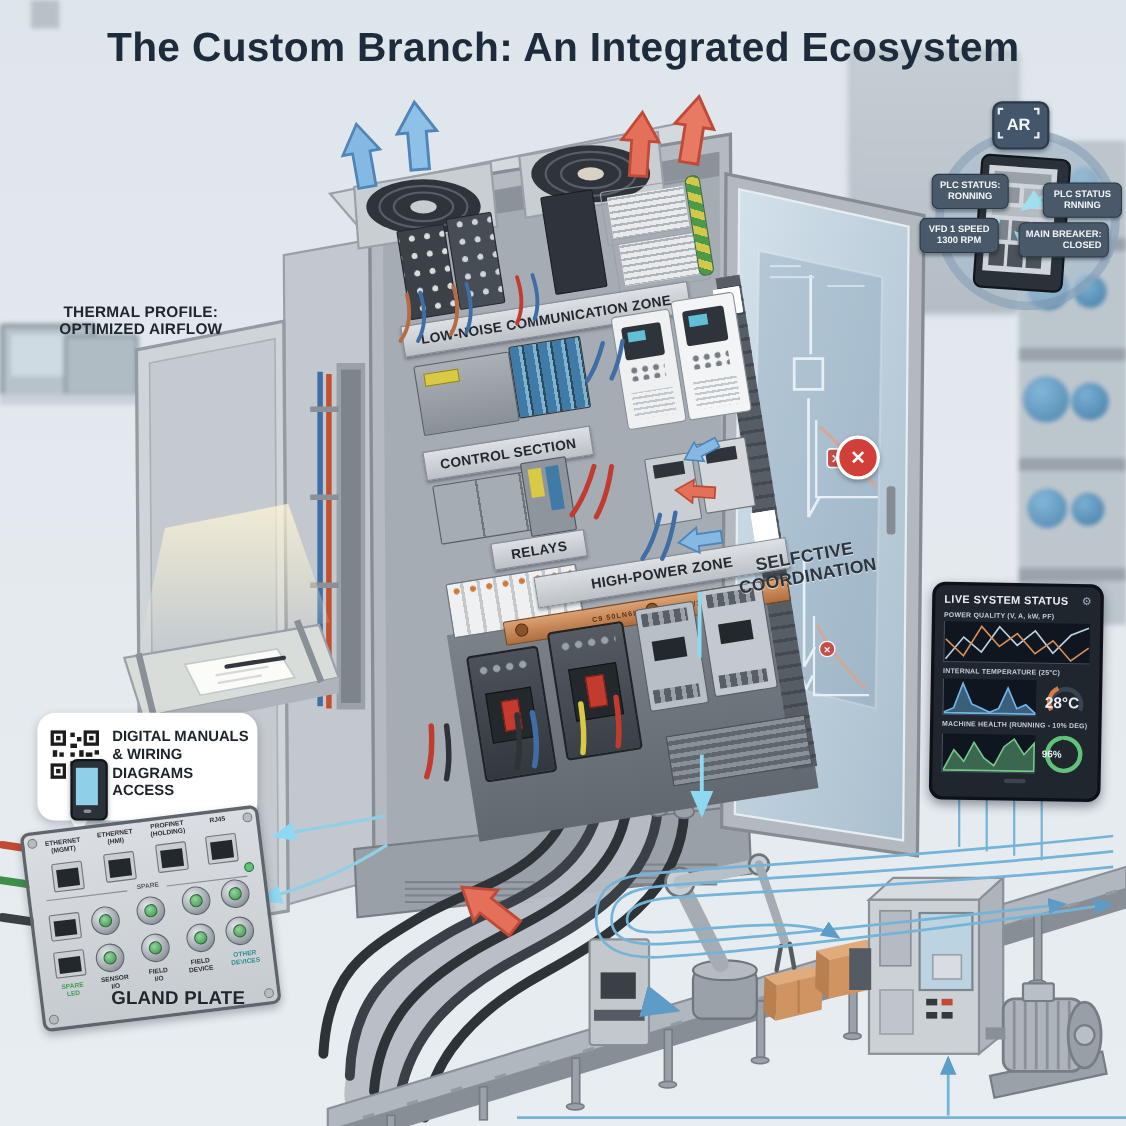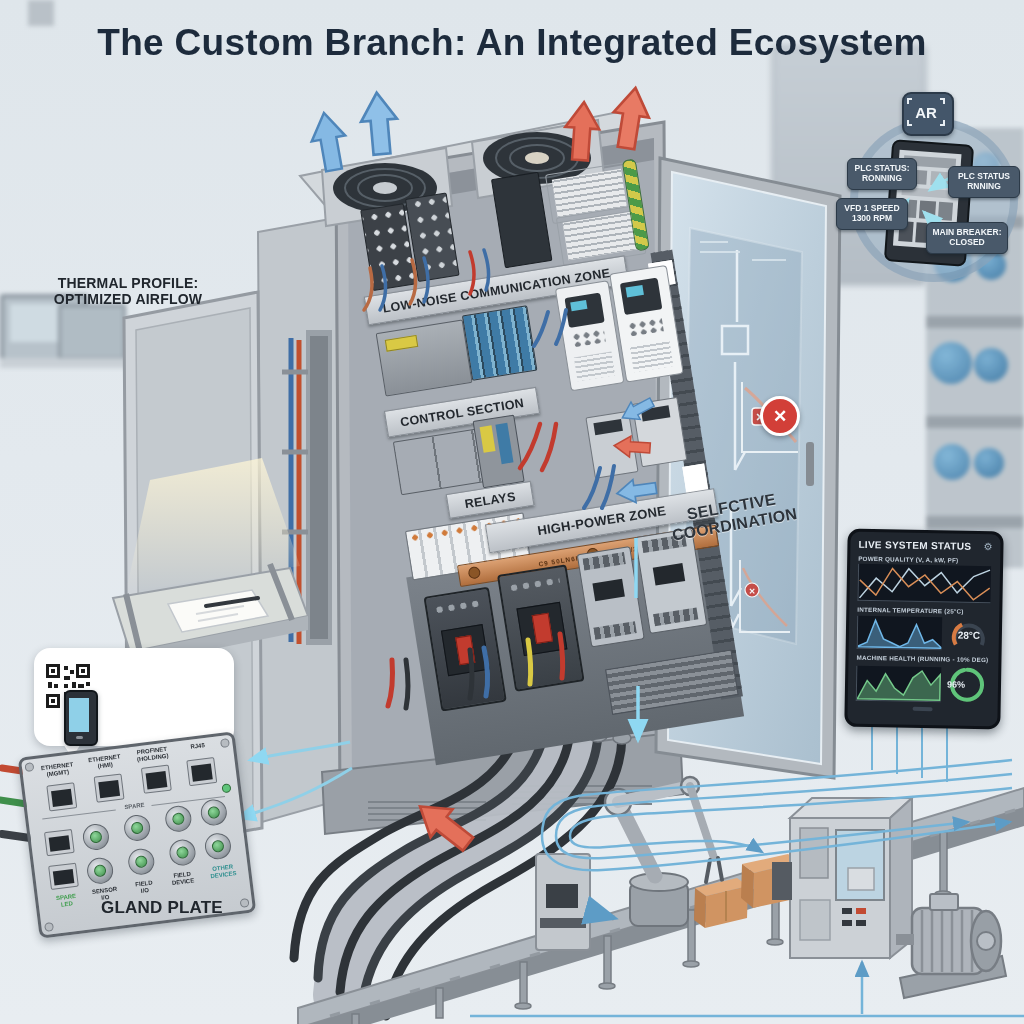--- a/index.html
+++ b/index.html
@@ -438,21 +438,21 @@
       </g>
       <text x="24" y="26" text-anchor="middle" font-size="15" font-weight="bold" fill="#f2f6f9">AR</text>
     </svg>
   </div>
   <div class="chip" style="left:815px;top:158px;width:62px;height:26px;margin-left:32px;">PLC STATUS:
 RONNING</div>
   <div class="chip" style="left:948px;top:166px;width:64px;height:26px;">PLC STATUS
 RNNING</div>
   <div class="chip" style="left:836px;top:198px;width:64px;height:26px;">VFD 1 SPEED
 1300 RPM</div>
-  <div class="chip" style="left:926px;top:222px;width:74px;height:26px;">MAIN BREAKER:
+  <div class="chip" style="left:926px;top:202px;width:74px;height:26px;text-align:right;">MAIN BREAKER:
 CLOSED</div>
 
   <div class="abs caption" style="left:646px;top:498px;width:174px;font-size:16px;transform:rotate(-10deg);color:#2d343c;text-shadow:0 1px 0 rgba(255,255,255,.55);">SELFCTIVE
 COORDINATION</div>
 
   <div class="abs" style="left:760px;top:396px;width:34px;height:34px;border-radius:50%;background:#d23f38;border:3px solid #ffffff;box-shadow:0 2px 5px rgba(30,40,50,.4);display:flex;align-items:center;justify-content:center;color:#fff;font-size:17px;font-weight:800;">✕</div>
 
   <div class="abs" style="left:846px;top:530px;width:156px;height:198px;transform:rotate(1deg);background:#20262e;border:3px solid #0e1218;border-radius:12px;box-shadow:0 4px 10px rgba(20,30,40,.45);padding:7px 8px 4px 8px;box-sizing:border-box;">
     <div style="display:flex;justify-content:space-between;align-items:center;">
       <span style="font-size:10px;font-weight:800;color:#e8eef4;letter-spacing:.3px;">LIVE SYSTEM STATUS</span>
@@ -472,21 +472,21 @@
       <div class="sparkbox" style="width:84px;height:32px;">
         <svg width="84" height="32">
             <polygon points="1,31 1.0,30.0 9.2,26.3 17.4,4.0 25.6,22.6 33.8,26.3 42.0,30.0 50.2,26.3 58.4,7.7 66.6,26.3 74.8,22.6 83.0,30.0 83,31" stroke="#6fb7e8" stroke-width="1.5" fill="#6fb7e8" fill-opacity="0.45"></polygon>
           </svg>
       </div>
       <div class="abs" style="position:relative;width:38px;height:34px;">
         <svg width="38" height="34">
             <path d="M6,28 A 14 14 0 1 1 32,28" fill="none" stroke="#3a4450" stroke-width="4"></path>
             <path d="M6,28 A 14 14 0 0 1 12,8" fill="none" stroke="#d77b43" stroke-width="4"></path>
           </svg>
-        <span style="position:absolute;left:0;top:13px;width:38px;text-align:center;font-size:10px;font-weight:800;color:#e8eef4;">28°C</span>
+        <span style="position:absolute;left:0;top:13px;width:38px;text-align:left;font-size:14px;font-weight:800;color:#e8eef4;">28°C</span>
       </div>
     </div>
     <div class="tb-label">MACHINE HEALTH (RUNNING - 10% DEG)</div>
     <div style="display:flex;gap:6px;align-items:center;">
       <div class="sparkbox" style="width:84px;height:34px;">
         <svg width="84" height="34">
             <polygon points="1,33 1.0,32.0 10.1,14.5 19.2,25.0 28.3,7.5 37.4,21.5 46.6,28.5 55.7,11.0 64.8,4.0 73.9,18.0 83.0,7.5 83,33" stroke="#74c98a" stroke-width="1.5" fill="#74c98a" fill-opacity="0.45"></polygon>
           </svg>
       </div>
       <div style="position:relative;width:40px;height:40px;">
@@ -528,20 +528,23 @@
         <rect x="22" y="40" width="4" height="6"></rect>
         <rect x="30" y="42" width="6" height="4"></rect>
       <rect x="4" y="20" width="4" height="6"></rect>
         <rect x="10" y="22" width="4" height="4"></rect>
     </g>
   </svg>
   <div class="abs" style="left:64px;top:690px;width:30px;height:52px;background:#2b3138;border-radius:6px;border:2px solid #11161a;box-shadow:0 2px 5px rgba(30,40,50,.35);">
     <div class="abs" style="left:3px;top:6px;width:20px;height:34px;background:#8fd0e8;"></div>
     <div class="abs" style="left:10px;top:44px;width:7px;height:3px;border-radius:2px;background:#8a9097;"></div>
   </div>
+  <div class="abs" style="left:102px;top:662px;width:130px;font-size:13.5px;font-weight:800;color:#1d232b;line-height:1.22;white-space:pre-line;">DIGITAL MANUALS
+&amp; WIRING DIAGRAMS
+ACCESS</div>
 
   <div class="abs" style="left:28px;top:744px;width:212px;height:176px;transform:rotate(-7deg);background:linear-gradient(180deg,#dadee2,#c6cbd0);border:3px solid #5f656c;border-radius:8px;box-shadow:0 4px 8px rgba(30,40,50,.3);">
     <div class="screw" style="left:3px;top:3px;"></div>
       <div class="screw" style="right:3px;top:3px;"></div>
     <div class="screw" style="left:3px;bottom:3px;"></div>
       <div class="screw" style="right:3px;bottom:3px;"></div>
     <div class="glabel" style="left:12px;top:7px;width:46px;">ETHERNET
 (MGMT)</div>
     <div class="glabel" style="left:60px;top:5px;width:46px;">ETHERNET
 (HMI)</div>

